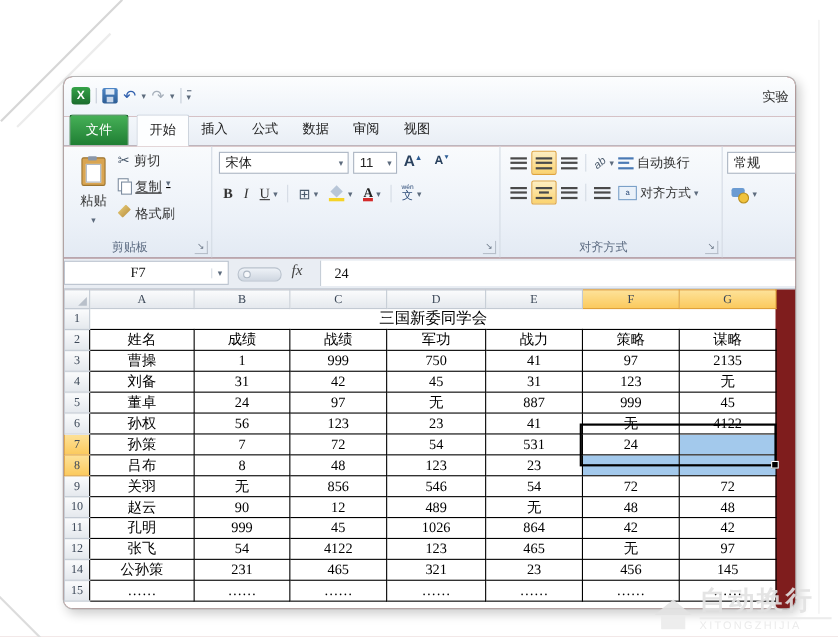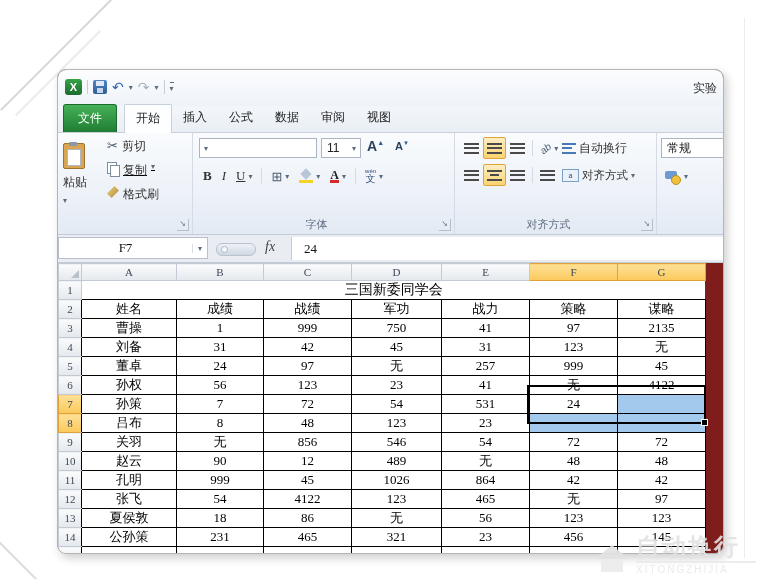--- a/index.html
+++ b/index.html
@@ -70,21 +70,21 @@
             line-height:10px;text-align:center;border:1px solid #b6bec9;border-top:0;border-left:0;}
   .launcher::before{content:"↘";}
 
   .rbtn{display:inline-flex;align-items:center;gap:3px;height:20px;padding:0 3px;
         border:1px solid transparent;border-radius:2px;font-size:12px;color:#333;}
   .rbtn.on{background:linear-gradient(#fdeec3,#fbd36f);border-color:#dfa33c;}
   .rlabel{font-size:12px;color:#333;white-space:nowrap;}
 
   
   .paste-btn{position:absolute;left:5px;top:4px;width:44px;height:74px;display:flex;flex-direction:column;
-             justify-content:center;gap:5px;}
+             align-items:center;justify-content:center;gap:5px;}
   .i-paste{width:20px;height:24px;background:#d9a552;border:1px solid #9c7430;border-radius:2px;position:relative;}
   .i-paste::before{content:"";position:absolute;left:3px;top:5px;width:12px;height:15px;background:#fff;border:1px solid #b0b8c4;}
   .i-paste::after{content:"";position:absolute;left:5px;top:-2px;width:8px;height:4px;background:#8b97a8;border-radius:1px;}
   .clip-row{position:absolute;left:49px;display:flex;align-items:flex-start;gap:4px;height:20px;}
   .i-cut{color:#4a5a6c;font-size:13px;}
   .i-cut::before{content:"✂";}
   .i-copy{width:12px;height:13px;position:relative;}
   .i-copy::before{content:"";position:absolute;left:0;top:0;width:8px;height:10px;background:#fff;border:1px solid #7d8da0;}
   .i-copy::after{content:"";position:absolute;left:3px;top:3px;width:8px;height:10px;background:#fff;border:1px solid #7d8da0;}
   .i-brush{width:12px;height:12px;background:linear-gradient(135deg,#ecd27c,#b4883a);
@@ -234,25 +234,27 @@
       </div>
       <div class="clip-row" style="top:29px;text-decoration:underline;">
         <span class="i-copy"></span>
         <span class="rlabel">复制</span>
         <span class="mini-arrow"></span>
       </div>
       <div class="clip-row" style="top:53px;">
         <span class="i-brush"></span>
         <span class="rlabel">格式刷</span>
       </div>
+      <div class="glabel">剪贴板</div>
       <span class="launcher"></span>
     </div>
 
     <div class="rgroup g-font">
       <div class="combo f-name">
+        <span class="cval">宋体</span>
         <span class="carr"></span>
       </div>
       <div class="combo f-size">
         <span class="cval">11</span>
         <span class="carr"></span>
       </div>
       <span class="t-grow">A<sup>▲</sup></span>
       <span class="t-shrink">A<sup style="font-size:6px;color:#2d5d94;">▼</sup></span>
       <div class="fg-row2">
         <span class="rbtn b-bold">B</span>
@@ -276,21 +278,20 @@
           </span>
         <span class="vsep"></span>
         <span class="rbtn">
           <span class="i-phon">
             <span class="p1">wén</span>
             <span class="p2">文</span>
           </span>
           <span class="mini-arrow"></span>
         </span>
       </div>
-      <div class="glabel">字体</div>
       <span class="launcher"></span>
     </div>
 
     <div class="rgroup g-align">
       <div class="al-row1">
         <span class="rbtn">
             <span class="bars"></span>
           </span>
         <span class="rbtn on">
             <span class="bars"></span>
@@ -415,21 +416,21 @@
             <td class="cell">31</td>
             <td class="cell">123</td>
             <td class="cell">无</td>
           </tr>
           <tr>
             <th class="row-hdr">5</th>
             <td class="cell">董卓</td>
             <td class="cell">24</td>
             <td class="cell">97</td>
             <td class="cell">无</td>
-            <td class="cell">257</td>
+            <td class="cell">887</td>
             <td class="cell">999</td>
             <td class="cell">45</td>
           </tr>
           <tr>
             <th class="row-hdr">6</th>
             <td class="cell">孙权</td>
             <td class="cell">56</td>
             <td class="cell">123</td>
             <td class="cell">23</td>
             <td class="cell">41</td>
@@ -490,30 +491,20 @@
             <th class="row-hdr">12</th>
             <td class="cell">张飞</td>
             <td class="cell">54</td>
             <td class="cell">4122</td>
             <td class="cell">123</td>
             <td class="cell">465</td>
             <td class="cell">无</td>
             <td class="cell">97</td>
           </tr>
           <tr>
-            <th class="row-hdr">13</th>
-            <td class="cell">夏侯敦</td>
-            <td class="cell">18</td>
-            <td class="cell">86</td>
-            <td class="cell">无</td>
-            <td class="cell">56</td>
-            <td class="cell">123</td>
-            <td class="cell">123</td>
-          </tr>
-          <tr>
             <th class="row-hdr">14</th>
             <td class="cell">公孙策</td>
             <td class="cell">231</td>
             <td class="cell">465</td>
             <td class="cell">321</td>
             <td class="cell">23</td>
             <td class="cell">456</td>
             <td class="cell">145</td>
           </tr>
           <tr>

